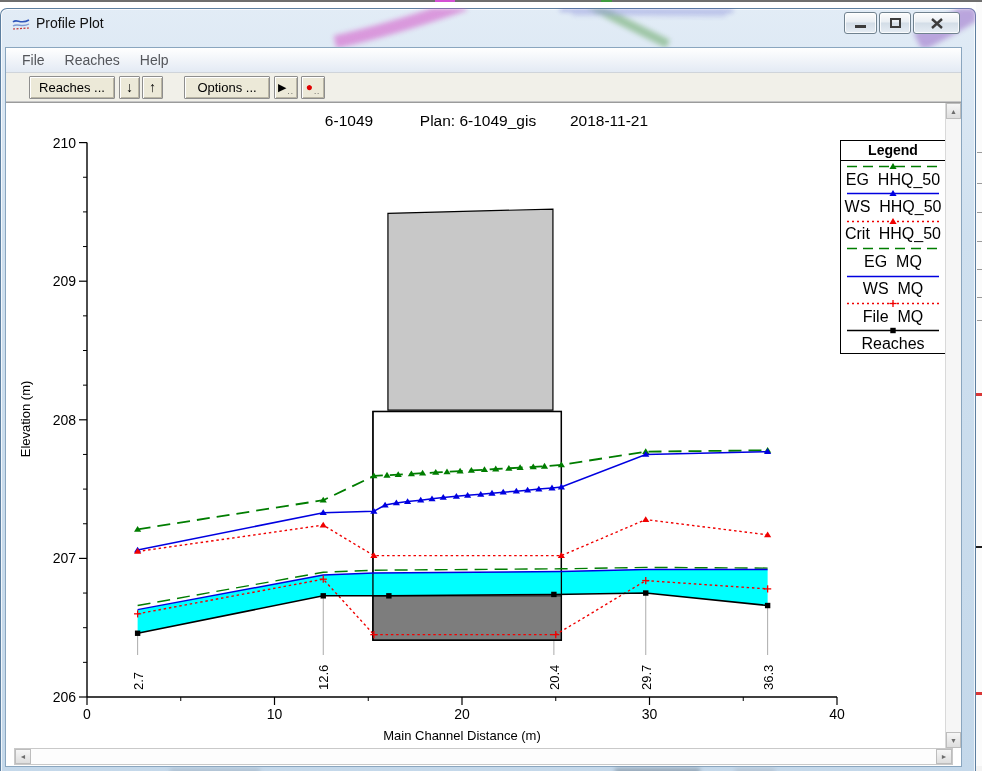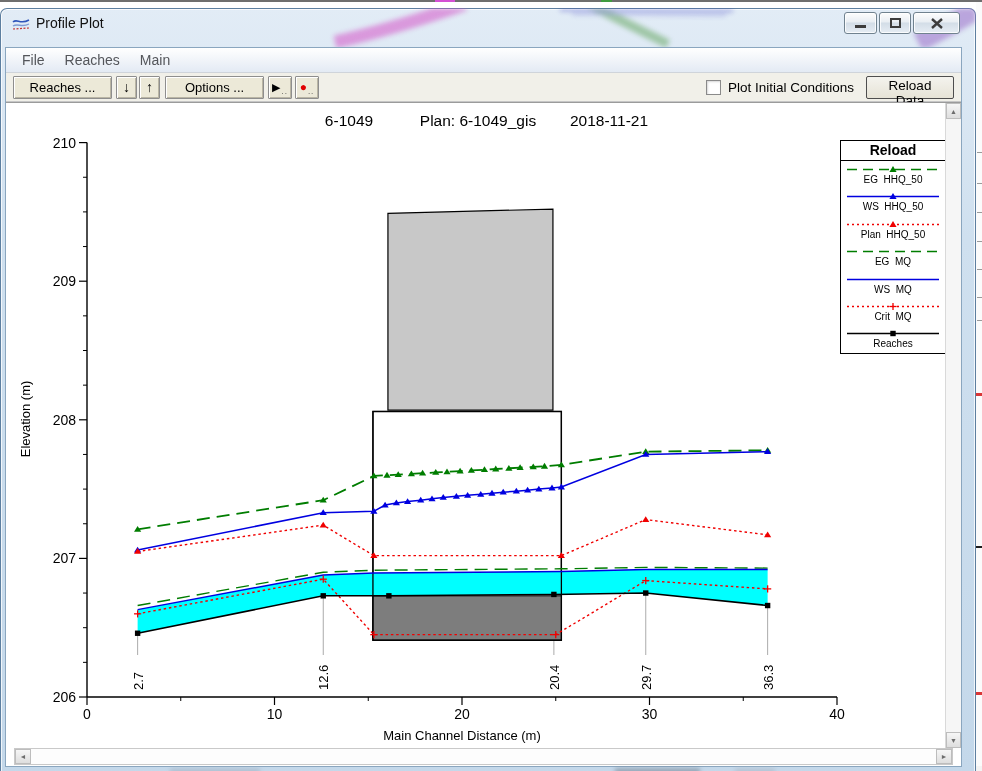--- a/index.html
+++ b/index.html
@@ -42,21 +42,21 @@
   .menu-item{font-size:14px;color:#54565b;padding:0 10px;height:100%;display:flex;align-items:center;}
   .menu-item:first-child{margin-left:6px;}
 
   
   .toolbar{position:absolute;left:0;top:25px;width:100%;height:29px;background:#f1f0e9;
            border-bottom:1px solid #c6c6c6;display:flex;align-items:center;padding:0 7px;box-sizing:border-box;}
   .tb-btn{height:23px;background:#ece9d8;border:1px solid #8e8e8e;border-radius:1px;
           box-shadow:inset 1px 1px 0 #ffffff, inset -1px -1px 0 #b9b5a4;
           font-family:"Liberation Sans",sans-serif;font-size:13px;color:#000;
           display:flex;align-items:center;justify-content:center;padding:0;}
-  .tb-btn.wide{width:99px;margin-right:4px;}
+  .tb-btn.wide{width:86px;margin-right:4px;margin-left:16px;}
   .tb-btn.sq{width:21px;margin-right:2px;}
   .tb-btn.media{width:24px;margin-right:3px;}
   .arrow-glyph{font-weight:bold;font-size:14px;line-height:1;}
   .play-glyph{font-size:11px;line-height:1;}
   .rec-glyph{font-size:12px;line-height:1;color:#e00000;}
   .dots{font-size:8px;color:#333;letter-spacing:1px;align-self:flex-end;margin:0 0 2px 1px;}
   .tb-right{margin-left:auto;display:flex;align-items:center;}
   .checkbox{width:13px;height:13px;background:#fff;border:1px solid #8a8a8a;box-shadow:inset 1px 1px 2px #d7d7d7;}
   .cb-label{font-size:13.5px;color:#000;margin:0 12px 0 7px;}
   .reload-btn{width:88px;height:23px;background:linear-gradient(180deg,#f4f3ee,#e6e3d6);
@@ -69,21 +69,21 @@
   #plot{position:absolute;left:0;top:0;}
   .ctitle{font-size:15.5px;fill:#000;}
   .ticklab{font-size:14px;fill:#000;}
   .axlab{font-size:13px;fill:#000;}
   .stlabel{font-size:13px;fill:#000;}
 
   
   .legend{position:absolute;left:834px;top:37px;width:104px;background:#fff;border:1px solid #000;}
   .lg-title{font-size:14px;font-weight:bold;text-align:center;padding:1px 0 2px 0;border-bottom:1px solid #000;}
   .lg-entry{height:27.4px;display:flex;flex-direction:column;align-items:center;justify-content:center;}
-  .lg-label{font-size:10px;white-space:pre;line-height:1.05;}
+  .lg-label{font-size:16px;white-space:pre;line-height:1.05;}
 
   
   .vscroll{position:absolute;right:0;top:0;width:16px;height:100%;background:#f6f6f6;border-left:1px solid #d9d9d9;box-sizing:border-box;}
   .hscroll{position:absolute;left:8px;top:700px;width:939px;height:17px;background:#fdfdfd;border:1px solid #c9c9c9;box-sizing:border-box;display:flex;justify-content:space-between;}
   .sc-btn{width:16px;height:15px;background:linear-gradient(180deg,#f6f6f6,#dedede);border:1px solid #bdbdbd;
           display:flex;align-items:center;justify-content:center;font-size:7px;color:#6d6d6d;box-sizing:border-box;}
   .vscroll .sc-btn{width:100%;height:16px;}
   .vscroll .sc-btn.bottom{position:absolute;bottom:0;left:0;}
 
   
@@ -158,45 +158,40 @@
             </svg>
         </div>
       </div>
     </div>
 
     <div class="frame-inner">
 
       <div class="menubar">
         <span class="menu-item">File</span>
         <span class="menu-item">Reaches</span>
-        <span class="menu-item">Main</span>
+        <span class="menu-item">Help</span>
       </div>
 
       <div class="toolbar">
         <button class="tb-btn wide">Reaches ...</button>
         <button class="tb-btn sq">
           <span class="arrow-glyph">↓</span>
         </button>
         <button class="tb-btn sq" style="margin-right:5px">
           <span class="arrow-glyph">↑</span>
         </button>
         <button class="tb-btn wide">Options ...</button>
         <button class="tb-btn media">
           <span class="play-glyph">▶</span>
           <span class="dots">..</span>
         </button>
         <button class="tb-btn media">
           <span class="rec-glyph">●</span>
           <span class="dots">..</span>
         </button>
-        <div class="tb-right">
-          <span class="checkbox"></span>
-          <span class="cb-label">Plot Initial Conditions</span>
-          <button class="reload-btn">Reload Data</button>
-        </div>
       </div>
 
       <div class="client">
         <svg id="plot" width="939" height="646" viewBox="6 94 939 646">
             <text x="349" y="117" text-anchor="middle" class="ctitle">6-1049</text>
             <text x="478" y="117" text-anchor="middle" class="ctitle">Plan: 6-1049_gis</text>
             <text x="609" y="117" text-anchor="middle" class="ctitle">2018-11-21</text>
             <line x1="87" y1="133.60000000000002" x2="87" y2="688" stroke="#000000" stroke-width="1.4"></line>
             <line x1="87" y1="688" x2="837" y2="688" stroke="#000000" stroke-width="1.4"></line>
             <line x1="79" y1="688" x2="87" y2="688" stroke="#000" stroke-width="1.2"></line>
@@ -320,62 +315,62 @@
             <polyline points="137.625,624.2439999999989 323.25,586.8220000000015 388.875,586.8220000000015 553.875,585.4359999999988 645.75,584.05 767.625,596.5240000000005" fill="none" stroke="#000000" stroke-width="1.6"></polyline>
             <rect x="134.925" y="621.5439999999988" width="5.4" height="5.4" fill="#000"></rect>
             <rect x="320.55" y="584.1220000000014" width="5.4" height="5.4" fill="#000"></rect>
             <rect x="386.175" y="584.1220000000014" width="5.4" height="5.4" fill="#000"></rect>
             <rect x="551.175" y="582.7359999999987" width="5.4" height="5.4" fill="#000"></rect>
             <rect x="643.05" y="581.3499999999999" width="5.4" height="5.4" fill="#000"></rect>
             <rect x="764.925" y="593.8240000000004" width="5.4" height="5.4" fill="#000"></rect>
           </svg>
 
         <div class="legend">
-          <div class="lg-title">Reload</div>
+          <div class="lg-title">Legend</div>
           <div id="legend-entries">
               <div class="lg-entry">
                 <svg width="96" height="11">
                   <line x1="2" y1="5.5" x2="94" y2="5.5" stroke="#007D00" stroke-width="1.6" stroke-dasharray="10 6"></line>
                   <polygon points="44.4,7.9 51.6,7.9 48,2.1" fill="#007D00"></polygon>
                 </svg>
                 <div class="lg-label">EG  HHQ_50</div>
               </div>
               <div class="lg-entry">
                 <svg width="96" height="11">
                   <line x1="2" y1="5.5" x2="94" y2="5.5" stroke="#0000E0" stroke-width="1.6"></line>
                   <polygon points="44.4,7.9 51.6,7.9 48,2.1" fill="#0000E0"></polygon>
                 </svg>
                 <div class="lg-label">WS  HHQ_50</div>
               </div>
               <div class="lg-entry">
                 <svg width="96" height="11">
                   <line x1="2" y1="5.5" x2="94" y2="5.5" stroke="#F00000" stroke-width="1.6" stroke-dasharray="2 3"></line>
                   <polygon points="44.4,7.9 51.6,7.9 48,2.1" fill="#F00000"></polygon>
                 </svg>
-                <div class="lg-label">Plan  HHQ_50</div>
+                <div class="lg-label">Crit  HHQ_50</div>
               </div>
               <div class="lg-entry">
                 <svg width="96" height="11">
                   <line x1="2" y1="5.5" x2="94" y2="5.5" stroke="#007D00" stroke-width="1.6" stroke-dasharray="10 6"></line>
                 </svg>
                 <div class="lg-label">EG  MQ</div>
               </div>
               <div class="lg-entry">
                 <svg width="96" height="11">
                   <line x1="2" y1="5.5" x2="94" y2="5.5" stroke="#0000E0" stroke-width="1.6"></line>
                 </svg>
                 <div class="lg-label">WS  MQ</div>
               </div>
               <div class="lg-entry">
                 <svg width="96" height="11">
                   <line x1="2" y1="5.5" x2="94" y2="5.5" stroke="#F00000" stroke-width="1.6" stroke-dasharray="2 3"></line>
                   <line x1="44.4" y1="5.5" x2="51.6" y2="5.5" stroke="#F00000" stroke-width="1.3"></line>
                   <line x1="48" y1="1.9" x2="48" y2="9.1" stroke="#F00000" stroke-width="1.3"></line>
                 </svg>
-                <div class="lg-label">Crit  MQ</div>
+                <div class="lg-label">File  MQ</div>
               </div>
               <div class="lg-entry">
                 <svg width="96" height="11">
                   <line x1="2" y1="5.5" x2="94" y2="5.5" stroke="#000000" stroke-width="1.6"></line>
                   <rect x="45.3" y="2.8" width="5.4" height="5.4" fill="#000"></rect>
                 </svg>
                 <div class="lg-label">Reaches</div>
               </div>
             </div>
         </div>

